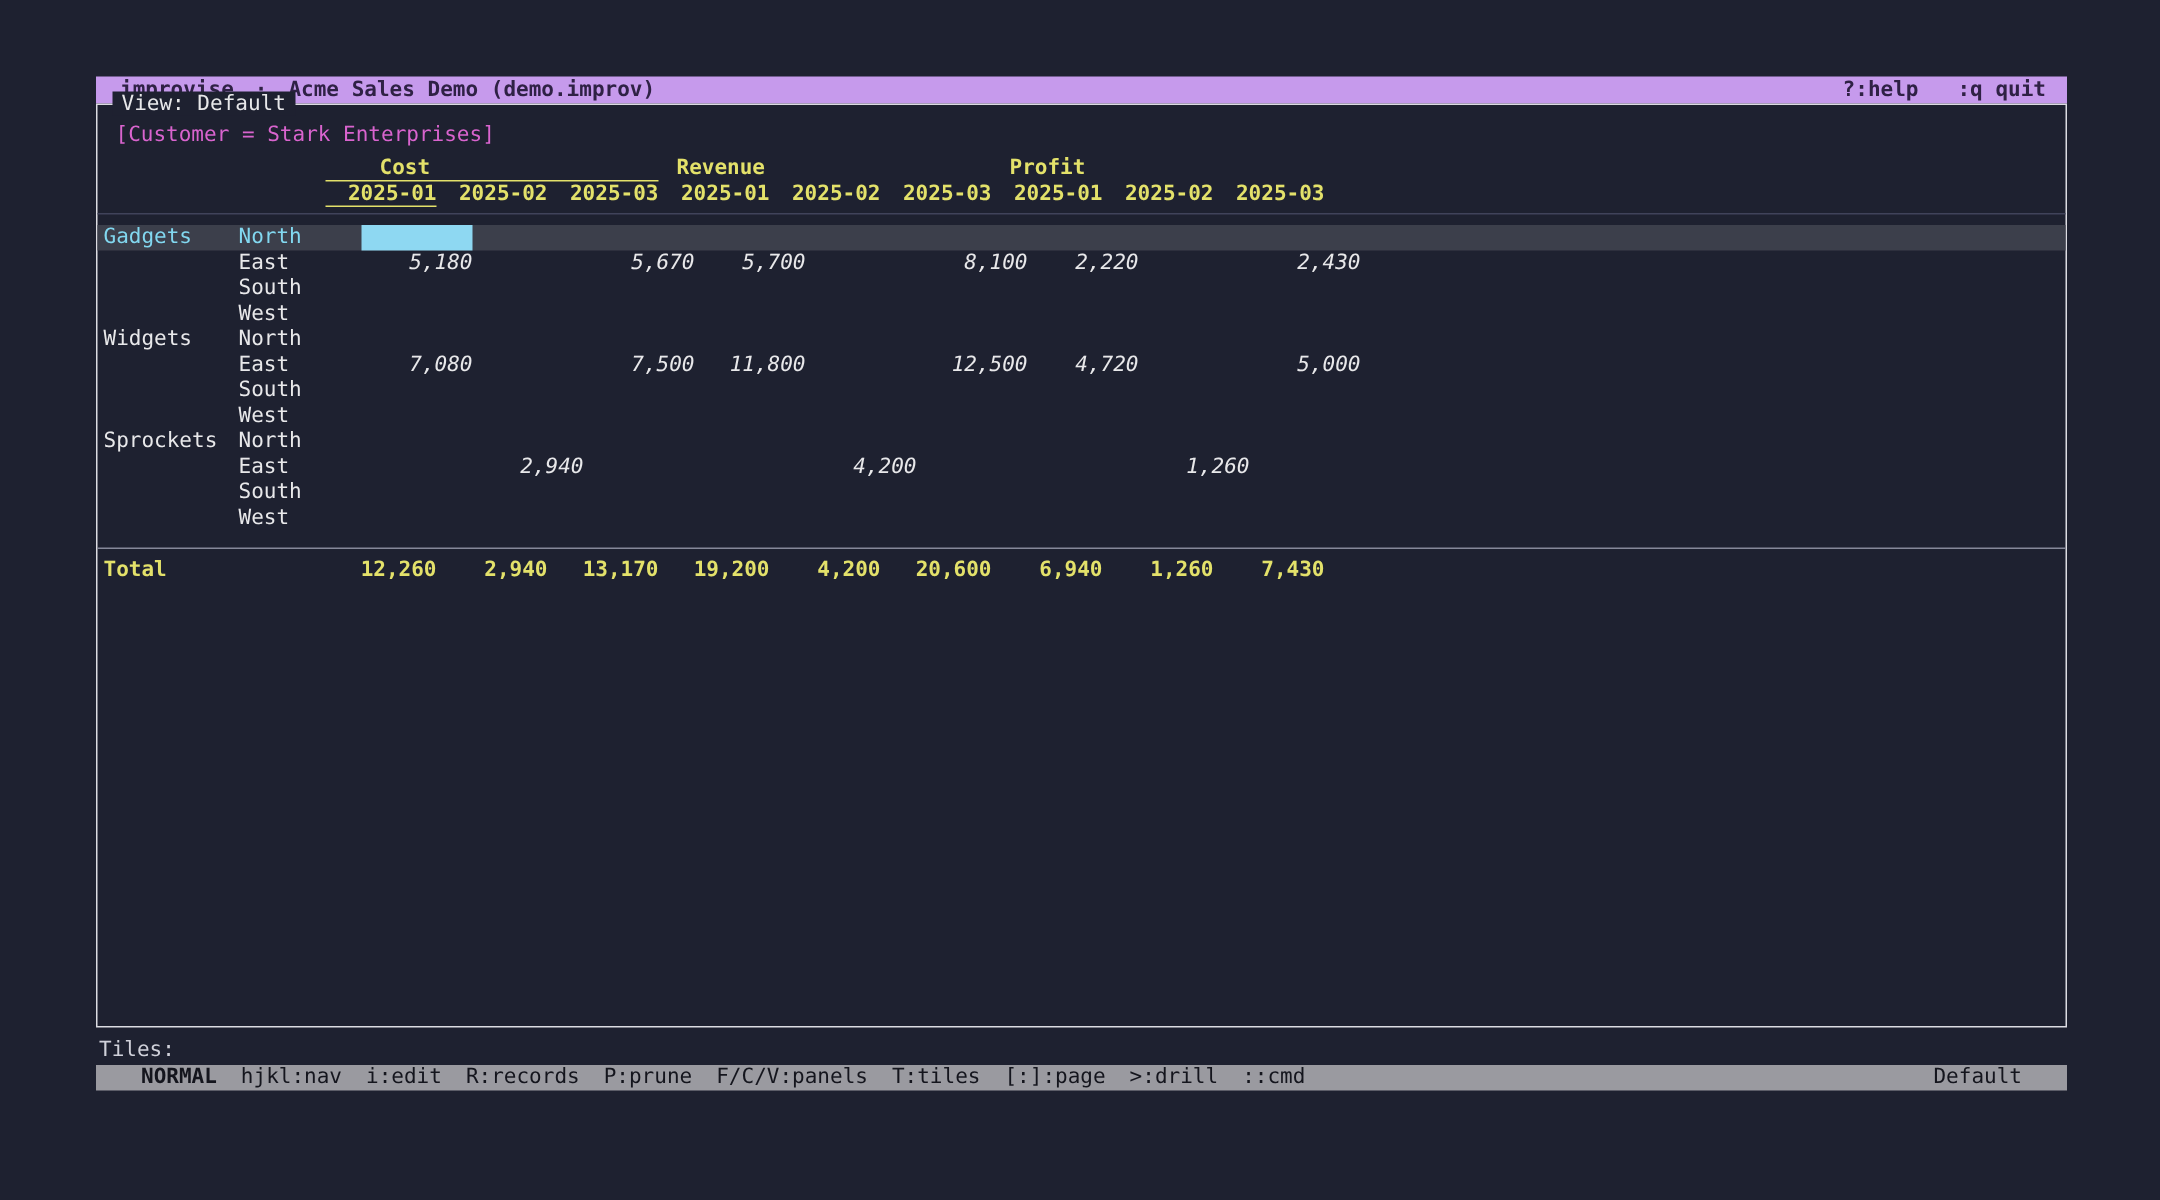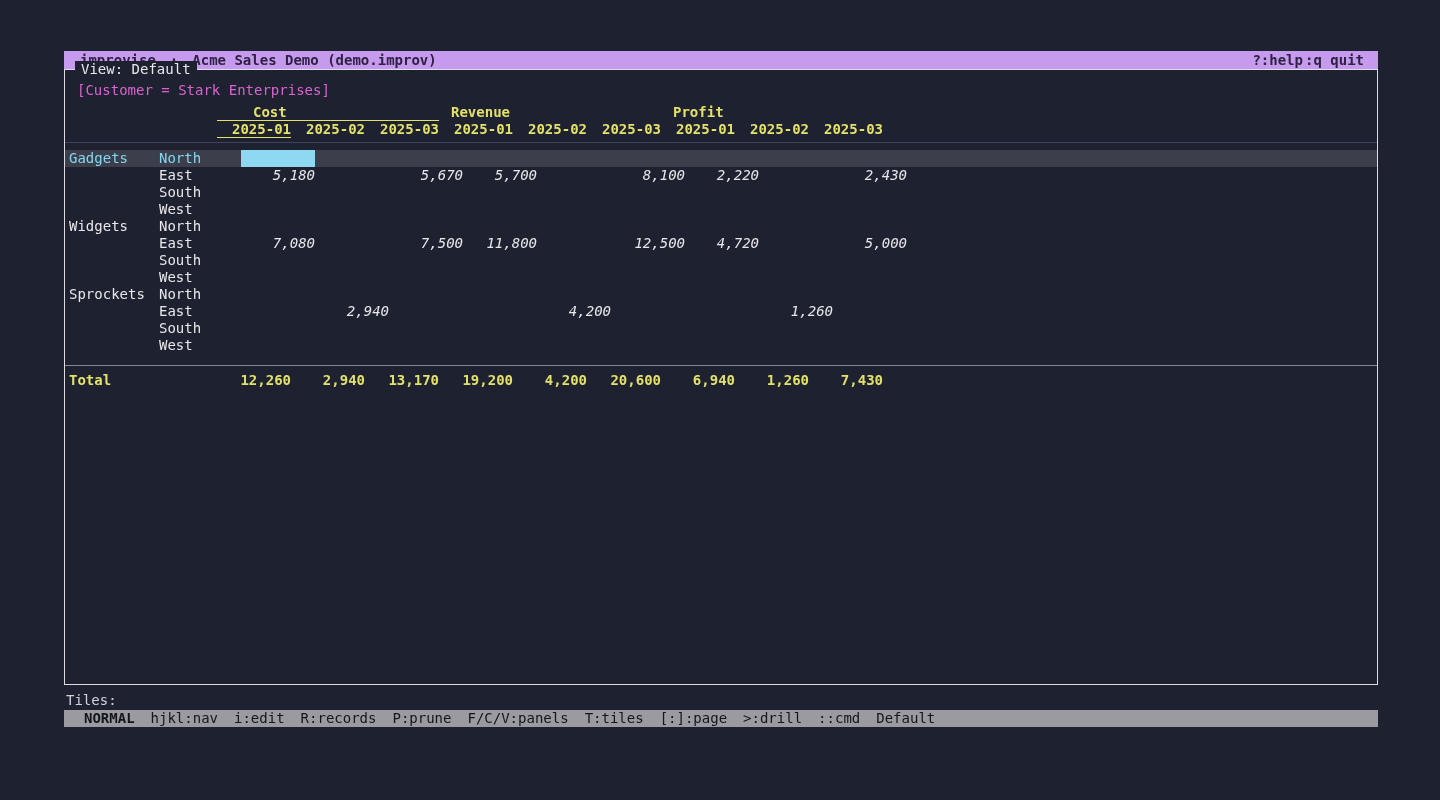--- a/index.html
+++ b/index.html
@@ -14,21 +14,21 @@
     width:1440px;height:800px;background:var(--bg);color:var(--fg);
     font-family:"DejaVu Sans Mono","Liberation Mono",monospace;font-size:14px;
     overflow:hidden;position:relative;
   }
   .screen{position:absolute;left:64px;top:51px;width:1314px}
 
   
   .topbar{height:18px;line-height:18px;background:var(--bar);color:var(--bartext);
     font-weight:bold;display:flex;justify-content:space-between;padding:0 14px 0 16px}
   .tb-left{display:flex;gap:14px}
-  .tb-right{display:flex;gap:2px}
+  .tb-right{display:flex;gap:26px}
 
   
   .viewbox{position:relative;border:1px solid var(--border);height:616px;padding-top:8px}
   .view-label{position:absolute;top:-9px;left:10px;background:var(--bg);padding:0 6px;color:var(--fg)}
   .filter{color:var(--magenta);margin:4px 0 0 12px;height:16px;line-height:16px}
 
   
   .grid{margin-top:6px}
   .hrow,.trow{display:flex;height:17px;line-height:17px;padding-left:4px}
   .label-spacer{width:148px;flex:none}
@@ -55,21 +55,21 @@
   .tiles-label{margin-right:30px}
   .tile{margin-right:15px;font-weight:bold;white-space:pre}
   .tile-dim{color:var(--dim);font-weight:normal}
   .tile-pink{color:var(--pink)}
   .tile-magenta{color:var(--magenta)}
   .tile-green{color:var(--green)}
   .tile-purple{color:var(--purpletile)}
 
   
   .statusbar{margin-top:2px;height:17px;line-height:17px;background:var(--status);
-    color:var(--statustext);display:flex;justify-content:flex-start;padding:0 20px}
+    color:var(--statustext);display:flex;justify-content:space-between;padding:0 30px}
   .status-left{display:flex}
   .status-left span{margin-right:16px;white-space:pre}
   .status-mode{font-weight:bold}
 </style>
 </head>
 <body>
 
 <div class="screen">
 
   <div class="topbar">

